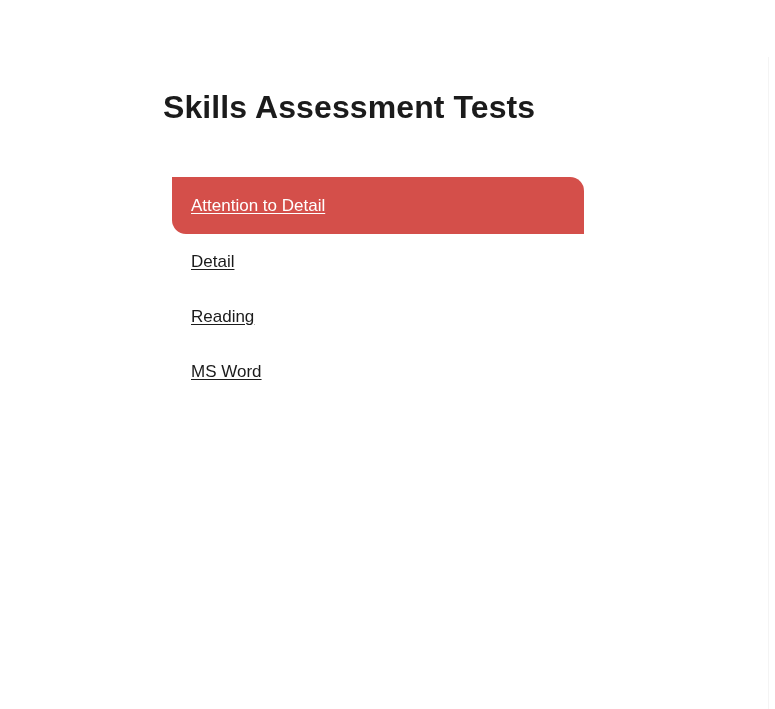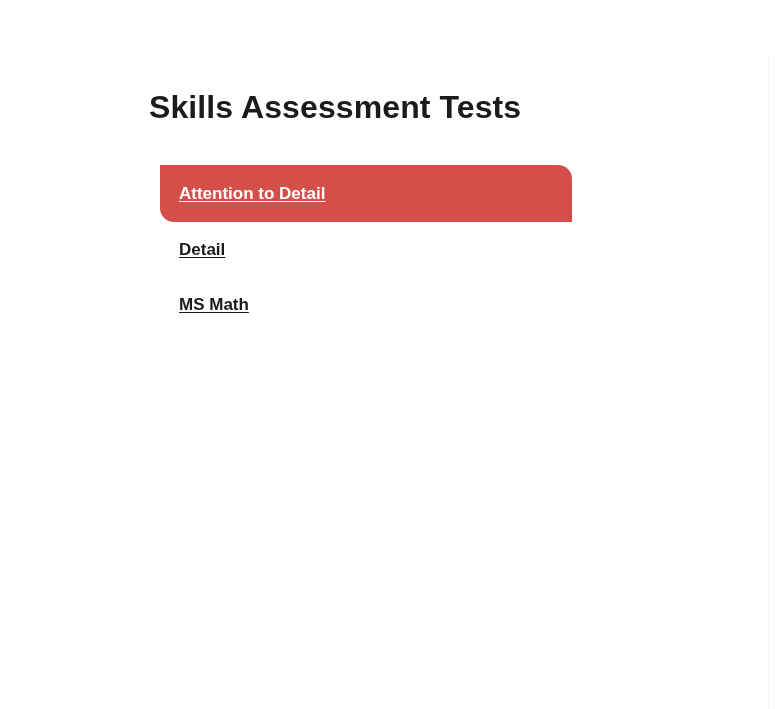--- a/index.html
+++ b/index.html
@@ -28,40 +28,39 @@
   #page {
     position: absolute;
     left: 0;
     top: 0;
     width: 775px;
     height: 709px;
   }
 
   #page-title {
     position: absolute;
-    left: 149px;
+    left: 163px;
     top: 88px;
     margin: 0;
     font-size: 32px;
     font-weight: bold;
     color: #1b1b1b;
     letter-spacing: 0.1px;
     line-height: 38px;
     white-space: nowrap;
   }
 
   #test-list {
     position: absolute;
     left: 160px;
     top: 165px;
     width: 412px;
     list-style: none;
-    margin: 0;
+    margin: 12px;
     padding: 0;
-    font-weight: bold;
   }
 
   .test-item {
     position: relative;
     height: 55px;
     box-sizing: border-box;
   }
 
   .test-item .test-link {
     position: absolute;
@@ -104,25 +103,28 @@
     <li class="test-item is-active">
       <span class="test-link">Attention to Detail</span>
     </li>
 
 
 
     <li class="test-item">
       <span class="test-link">Detail</span>
     </li>
 
+    <li class="test-item">
+      <span class="test-link">Reading</span>
+    </li>
 
 
 
 
     <li class="test-item">
-      <span class="test-link">MS Math</span>
+      <span class="test-link">MS Word</span>
     </li>
 
   </ul>
 
   <div id="panel-edge"></div>
 
 </div>
 
 </body></html>

